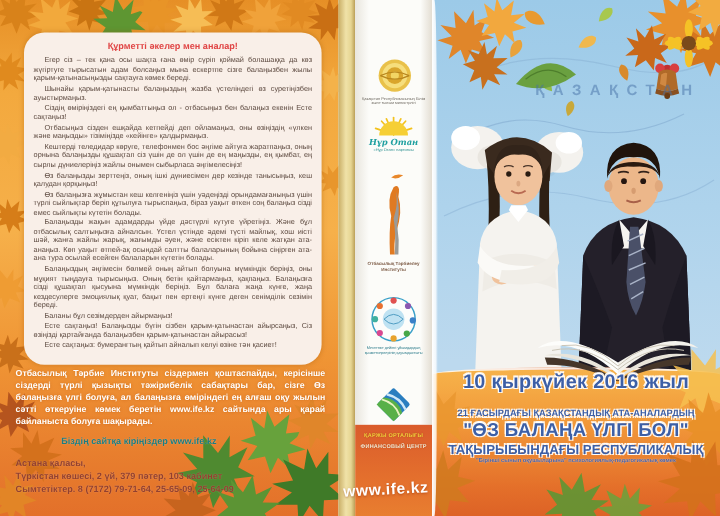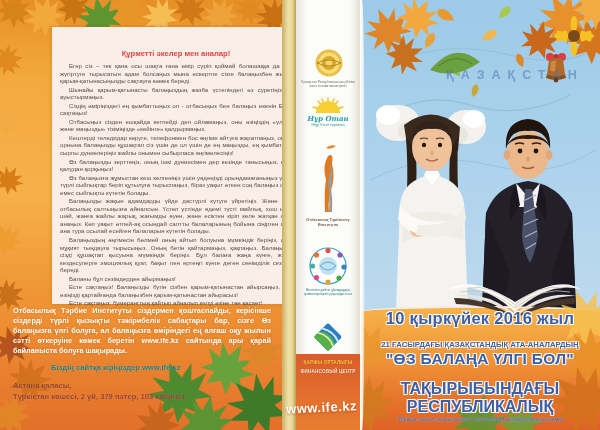--- a/index.html
+++ b/index.html
@@ -5,22 +5,22 @@
   html,body{margin:0;padding:0;}
   body{width:600px;height:430px;overflow:hidden;position:relative;
        font-family:"Liberation Sans", sans-serif;background:#e8undefined;}
   .abs{position:absolute;}
 
   
   #page-left{left:0;top:0;width:282px;height:430px;
     background:linear-gradient(180deg,#e68f26 0%,#f3a93e 18%,#f6b04a 45%,#ef9434 70%,#e3702a 100%);}
   #left-leaves{left:0;top:0;width:282px;height:430px;z-index:1;}
   #left-textbox{left:20px;top:27px;width:248px;height:277px;z-index:2;
-    background:#f9efe8;border-radius:0;padding:20px 8px;box-sizing:border-box;
-    box-shadow:0 0 4px rgba(150,80,10,.35);margin-left:32px;}
+    background:#f9efe8;border-radius:17px;padding:5px 8px;box-sizing:border-box;
+    box-shadow:0 0 4px rgba(150,80,10,.35);}
   #left-title{font-size:7.6px;font-weight:bold;color:#e04545;text-align:center;margin:2px 0 4px 0;}
   #left-textbox p{font-size:6.1px;line-height:1.24;color:#5f4c42;text-align:justify;
     text-indent:9px;margin:0 0 1px 0;}
   #left-bottom{left:13px;top:306px;width:258px;z-index:3;}
   #invite-text{color:#ffffff;font-weight:bold;font-size:7.3px;line-height:1.38;text-align:justify;
     text-shadow:0 0 2px rgba(180,80,0,.55);}
   #site-line{color:#1e7d80;font-weight:bold;font-size:7.6px;margin:7px 0 0 38px;
     text-shadow:0 0 1px rgba(255,255,255,.4);}
   #address{margin-top:9px;color:#93402e;font-weight:bold;font-size:7.6px;line-height:1.42;
     text-shadow:0 0 1px rgba(255,255,255,.3);}
@@ -60,21 +60,21 @@
     border-top:2px solid rgba(255,255,255,.85);
     border-radius:100% 100% 0 0/12px 12px 0 0;box-sizing:border-box;}
   #band-leaves{left:0;top:288px;width:240px;height:142px;z-index:5;pointer-events:none;}
   #book{left:80px;top:272px;width:150px;height:46px;z-index:6;}
   #conf-text{left:0;top:309px;width:240px;z-index:7;text-align:center;color:#3d5fa6;}
   .outline-w{text-shadow:1px 1px 0 rgba(255,255,255,.9),-1px -1px 0 rgba(255,255,255,.9),
     1px -1px 0 rgba(255,255,255,.9),-1px 1px 0 rgba(255,255,255,.9);}
   #conf-date{font-size:16.5px;font-weight:bold;letter-spacing:.3px;}
   #conf-line1{font-size:7.7px;font-weight:bold;margin-top:12px;}
   #conf-quote{font-size:15.5px;font-weight:bold;margin-top:1px;letter-spacing:.3px;}
-  #conf-line2{font-size:16px;font-weight:bold;margin-top:12px;}
+  #conf-line2{font-size:11px;font-weight:bold;margin-top:1px;}
   #conf-name{font-size:21px;font-weight:bold;letter-spacing:-.3px;margin-top:0px;}
   #conf-sub{font-size:4.8px;font-weight:bold;color:#4a5ea0;margin-top:1px;
     text-shadow:0 0 1px rgba(255,255,255,.8);}
 </style>
 </head>
 <body>
 
 <svg width="0" height="0" style="position:absolute">
   <defs>
     <path id="maple" d="M0,-12 L2.5,-5 L8,-9 L5.5,-2.5 L12,-3.5 L7,1.5 L11,6 L4.5,4.5 L5,11 L0,6.5 L-5,11 L-4.5,4.5 L-11,6 L-7,1.5 L-12,-3.5 L-5.5,-2.5 L-8,-9 L-2.5,-5 Z"></path>
@@ -132,20 +132,21 @@
     <p>Есте сақтаңыз! Балаңызды бүгін сізбен қарым-қатынастан айырсаңыз, Сіз өзіңізді қартайғанда балаңызбен қарым-қатынастан айырасыз!</p>
     <p>Есте сақтаңыз: бумерангтың қайтып айналып келуі өзіне тән қасиет!</p>
   </div>
 
   <div id="left-bottom" class="abs">
     <div id="invite-text">Отбасылық Тәрбие Институты сіздермен қоштаспайды, керісінше сіздерді түрлі қызықты тәжірибелік сабақтары бар, сізге Өз балаңызға үлгі болуға, ал балаңызға өміріндегі ең алғаш оқу жылын сәтті өткеруіне  көмек беретін www.ife.kz  сайтында ары қарай байланыста болуға  шақырады.</div>
     <div id="site-line">Біздің сайтқа кіріңіздер www.ife.kz</div>
     <div id="address">
       <div>Астана қаласы,</div>
       <div>Түркістан көшесі, 2 үй, 379 пәтер, 103 кабинет</div>
+      <div>Сымтетіктер. 8 (7172) 79-71-64, 25-65-09, 25-64-09</div>
     </div>
   </div>
 </div>
 
 <div id="spine" class="abs">
   <div id="spine-fold" class="abs"></div>
   <div id="spine-strip" class="abs">
 
     <svg class="abs" style="left:18px;top:48px" width="30" height="30" viewBox="0 0 30 30">
       <circle cx="15" cy="15" r="13.5" fill="#e9c14a"></circle>

